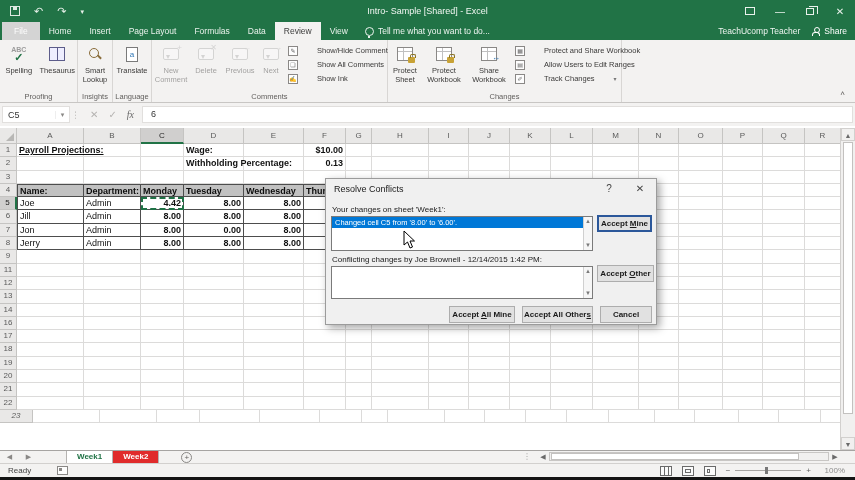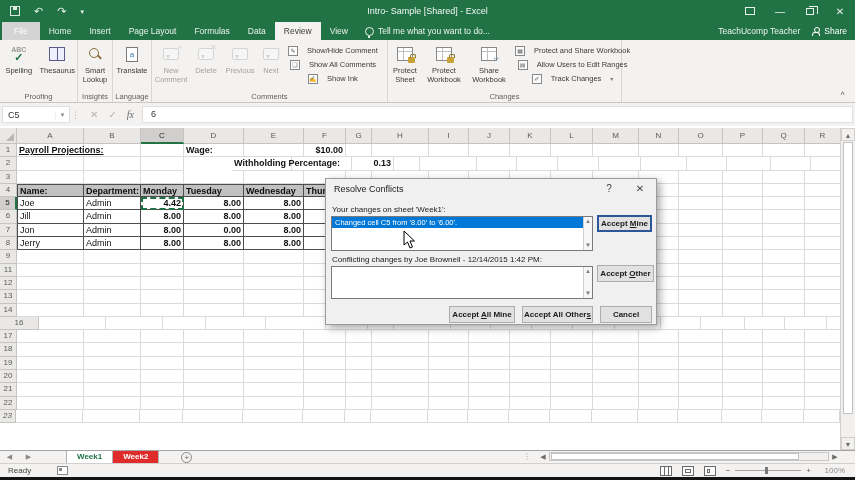--- a/index.html
+++ b/index.html
@@ -37,21 +37,21 @@
   
   .ribbon { position:absolute; left:0; top:40px; width:855px; height:63px; background:#f3f2f1; border-bottom:1px solid #c8c6c4; }
   .rgroup { position:absolute; top:0; height:62px; border-right:1px solid #d8d6d4; }
   .rgroup .glabel { position:absolute; bottom:1px; left:0; right:0; text-align:center; font-size:7.5px; color:#605e5c; }
   .bigbtns { display:flex; height:52px; }
   .bigbtn { display:flex; flex-direction:column; align-items:center; padding-top:3px; }
   .bigbtn .bicon { height:22px; display:flex; align-items:center; justify-content:center; }
   .bigbtn .blabel { font-size:7.5px; line-height:8.5px; text-align:center; color:#3b3a39; margin-top:2px; }
   .dis { opacity:.45; }
   .smallcol { display:flex; flex-direction:column; justify-content:flex-start; padding-top:5px; gap:3px; }
-  .smallbtn { display:flex; align-items:center; gap:9px; height:11px; font-size:7.5px; color:#3b3a39; white-space:nowrap;justify-content:center; }
+  .smallbtn { display:flex; align-items:center; gap:19px; height:11px; font-size:7.5px; color:#3b3a39; white-space:nowrap; }
   .sic { width:10px; height:10px; flex:none; border:1px solid #8a8886; background:#fdfdfd; font-size:6px; line-height:8px; text-align:center; color:#666; }
   .abc { font-size:7px; font-weight:bold; color:#9b9b9b; line-height:6px; text-align:center; }
   .abc .chk { color:#217346; font-size:11px; line-height:9px; display:block; }
   .book { width:16px; height:14px; border:1px solid #5c5c8a; background:#eef; position:relative; }
   .book:before { content:""; position:absolute; left:7px; top:0; bottom:0; width:1px; background:#5c5c8a; }
   .mag { width:12px; height:12px; position:relative; }
   .mag:before { content:""; position:absolute; left:0; top:0; width:8px; height:8px; border:1.5px solid #8a6d3b; border-radius:50%; }
   .mag:after { content:""; position:absolute; left:8px; top:8px; width:5px; height:1.5px; background:#8a6d3b; transform:rotate(45deg); }
   .page-ic { width:12px; height:15px; border:1px solid #7a7a7a; background:#fff; font-size:8px; color:#2e75b5; text-align:center; line-height:14px; }
   .bubble { width:16px; height:12px; border:1.5px solid #b0b0b0; border-radius:2px; position:relative; background:#fdfdfd; }
@@ -399,21 +399,21 @@
       <div class="cell" style="width: 44px;"></div>
       <div class="cell" style="width: 40px;"></div>
       <div class="cell" style="width: 42px;"></div>
       <div class="cell" style="width: 36px;"></div>
     </div>
     <div class="gridrow">
       <div class="hcell rowh" style="width: 17px;">2</div>
       <div class="cell" style="width: 67px;"></div>
       <div class="cell" style="width: 57px;"></div>
       <div class="cell" style="width: 43px;"></div>
-      <div class="cell b nw" style="width: 60px; margin-left: 48px;">Withholding Percentage:</div>
+      <div class="cell b nw" style="width: 60px;">Withholding Percentage:</div>
       <div class="cell" style="width: 60px;"></div>
       <div class="cell num" style="width: 42px;">0.13</div>
       <div class="cell" style="width: 26px;"></div>
       <div class="cell" style="width: 57px;"></div>
       <div class="cell" style="width: 40px;"></div>
       <div class="cell" style="width: 41px;"></div>
       <div class="cell" style="width: 41px;"></div>
       <div class="cell" style="width: 42px;"></div>
       <div class="cell" style="width: 46px;"></div>
       <div class="cell" style="width: 40px;"></div>
@@ -647,21 +647,21 @@
       <div class="cell" style="width: 41px;"></div>
       <div class="cell" style="width: 42px;"></div>
       <div class="cell" style="width: 46px;"></div>
       <div class="cell" style="width: 40px;"></div>
       <div class="cell" style="width: 44px;"></div>
       <div class="cell" style="width: 40px;"></div>
       <div class="cell" style="width: 42px;"></div>
       <div class="cell" style="width: 36px;"></div>
     </div>
     <div class="gridrow">
-      <div class="hcell rowh" style="width: 39px;">16</div>
+      <div class="hcell rowh" style="width: 17px;">16</div>
       <div class="cell" style="width: 67px;"></div>
       <div class="cell" style="width: 57px;"></div>
       <div class="cell" style="width: 43px;"></div>
       <div class="cell" style="width: 60px;"></div>
       <div class="cell" style="width: 60px;"></div>
       <div class="cell" style="width: 42px;"></div>
       <div class="cell" style="width: 26px;"></div>
       <div class="cell" style="width: 57px;"></div>
       <div class="cell" style="width: 40px;"></div>
       <div class="cell" style="width: 41px;"></div>
@@ -794,21 +794,21 @@
       <div class="cell" style="width: 41px;"></div>
       <div class="cell" style="width: 42px;"></div>
       <div class="cell" style="width: 46px;"></div>
       <div class="cell" style="width: 40px;"></div>
       <div class="cell" style="width: 44px;"></div>
       <div class="cell" style="width: 40px;"></div>
       <div class="cell" style="width: 42px;"></div>
       <div class="cell" style="width: 36px;"></div>
     </div>
     <div class="gridrow">
-      <div class="hcell rowh" style="width: 16px; font-style: italic;">23</div>
+      <div class="hcell rowh" style="width: 33px; font-style: italic;">23</div>
       <div class="cell" style="width: 67px;"></div>
       <div class="cell" style="width: 57px;"></div>
       <div class="cell" style="width: 43px;"></div>
       <div class="cell" style="width: 60px;"></div>
       <div class="cell" style="width: 60px;"></div>
       <div class="cell" style="width: 42px;"></div>
       <div class="cell" style="width: 26px;"></div>
       <div class="cell" style="width: 57px;"></div>
       <div class="cell" style="width: 40px;"></div>
       <div class="cell" style="width: 41px;"></div>

